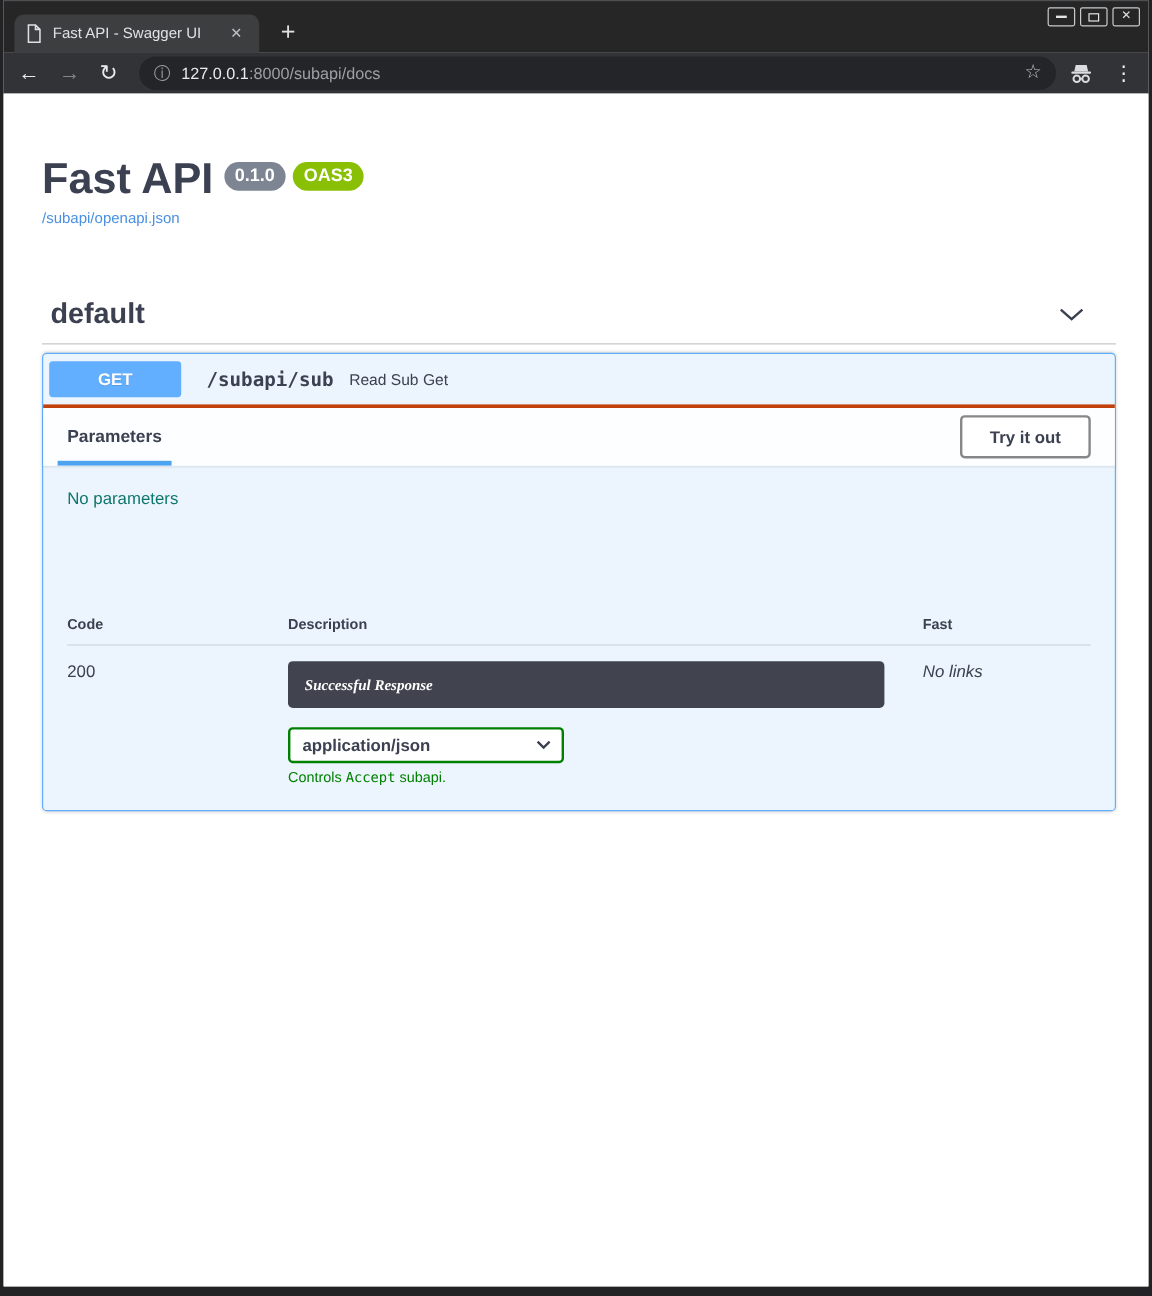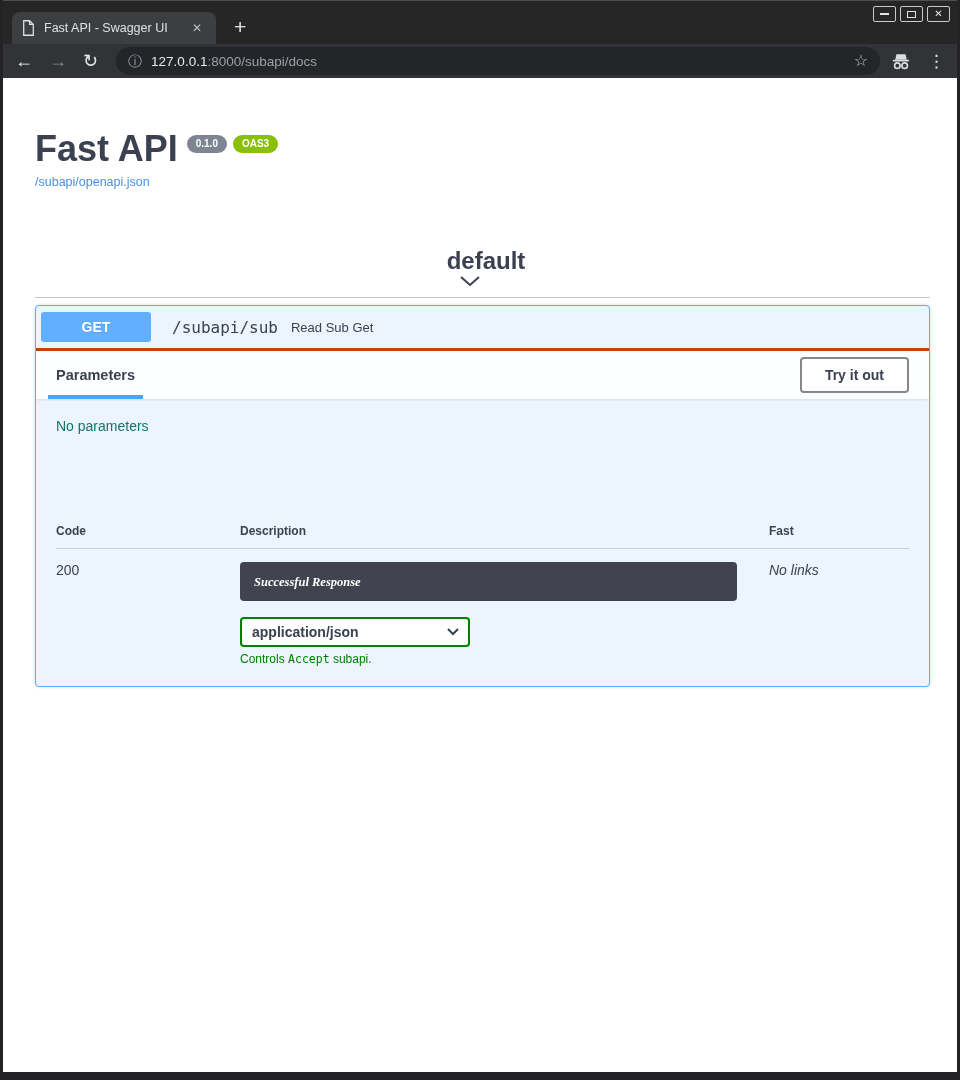--- a/index.html
+++ b/index.html
@@ -39,39 +39,39 @@
   .star-ico { margin-left:auto; color:#bdc1c6; font-size:16px; line-height:1; cursor:default; }
   .incog-ico { display:flex; margin-right:16px; }
   .menu-ico { color:#e8eaed; font-size:17px; line-height:1; cursor:default; }
 
   
   .content { flex:1; background:#fff; overflow:hidden; color:#3b4151; }
   .swagger { padding:50px 27px 0 32px; }
 
   .api-title { font-size:36px; font-weight:700; color:#3b4151; display:flex; align-items:flex-start; }
   .badges { display:flex; gap:6px; margin:7px 0 0 9px; }
-  .pill { border-radius:57px; padding:3px 9px; font-size:10px; font-weight:700; color:#fff;
+  .pill { border-radius:57px; padding:3px 9px; font-size:15px; font-weight:700; color:#fff;
           line-height:1.2; }
   .pill-version { background:#7d8492; }
   .pill-oas { background:#89bf04; }
   .spec-link { display:inline-block; margin-top:5px; font-size:12.5px; color:#4990e2;
                text-decoration:none; cursor:pointer; }
 
   .tag-row { margin-top:57px; display:flex; justify-content:space-between; align-items:center;
-             border-bottom:1px solid rgba(59,65,81,.3); padding-bottom:10px; cursor:pointer;flex-direction:column; }
+             border-bottom:1px solid rgba(59,65,81,.3); padding-bottom:10px; cursor:pointer; }
   .tag-name { font-size:24px; font-weight:700; color:#3b4151; margin-left:7px; }
   .tag-chevron { margin-right:26px; display:flex; }
 
   .opblock { margin-top:7px; border:1px solid #61affe; border-radius:4px; background:#ecf5fd;
              box-shadow:0 0 3px rgba(0,0,0,.19); }
   .op-summary { display:flex; align-items:center; padding:6px 5px; border-bottom:3px solid #c2410c;
                 cursor:pointer; }
   .method-badge { background:#61affe; color:#fff; font-weight:700; font-size:14px; width:110px;
                   text-align:center; padding:7px 0; border-radius:3px; text-shadow:0 1px 0 rgba(0,0,0,.1); }
-  .op-path { font-family:"DejaVu Sans Mono", monospace; font-weight:400; font-size:16px;
+  .op-path { font-family:"DejaVu Sans Mono", monospace; font-weight:700; font-size:16px;
              margin-left:21px; color:#3b4151; }
   .op-summary-text { font-size:13px; margin-left:13px; color:#3b4151; }
 
   .section-header { background:rgba(255,255,255,.85); box-shadow:0 1px 2px rgba(0,0,0,.1);
                     display:flex; justify-content:space-between; align-items:center;
                     padding:0 20px; height:48px; position:relative; }
   .tab-item { position:relative; height:100%; display:flex; align-items:center; }
   .sec-title { font-size:14.5px; font-weight:700; color:#3b4151; }
   .active-underline { position:absolute; bottom:0; left:-8px; right:-8px; height:4px;
                       background:#4da3ef; }

